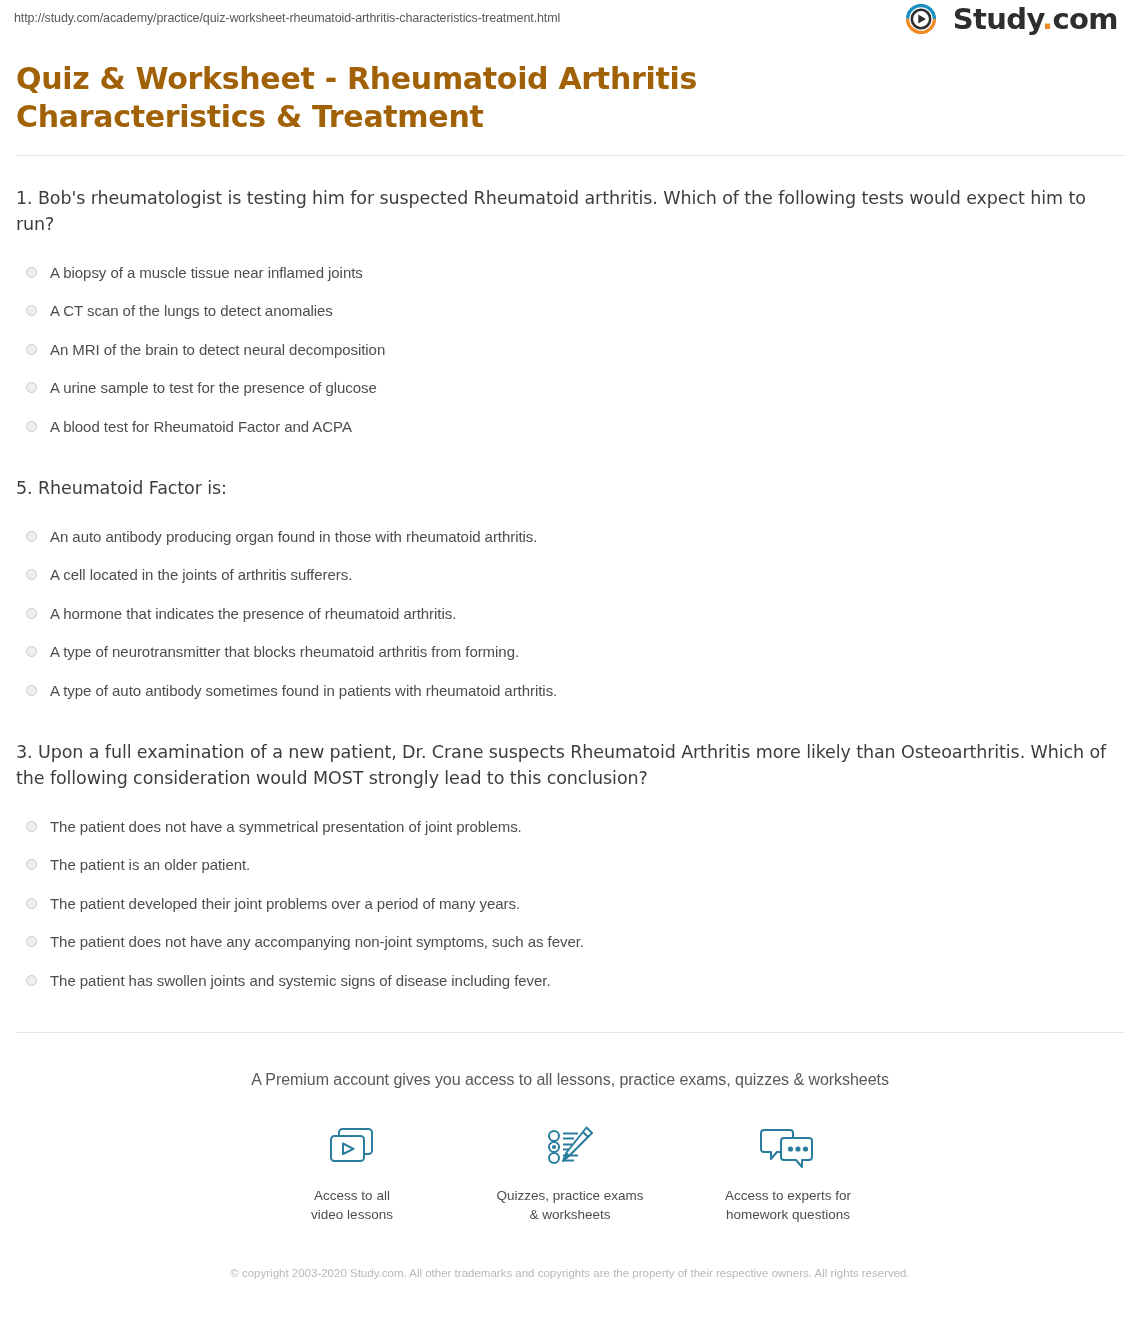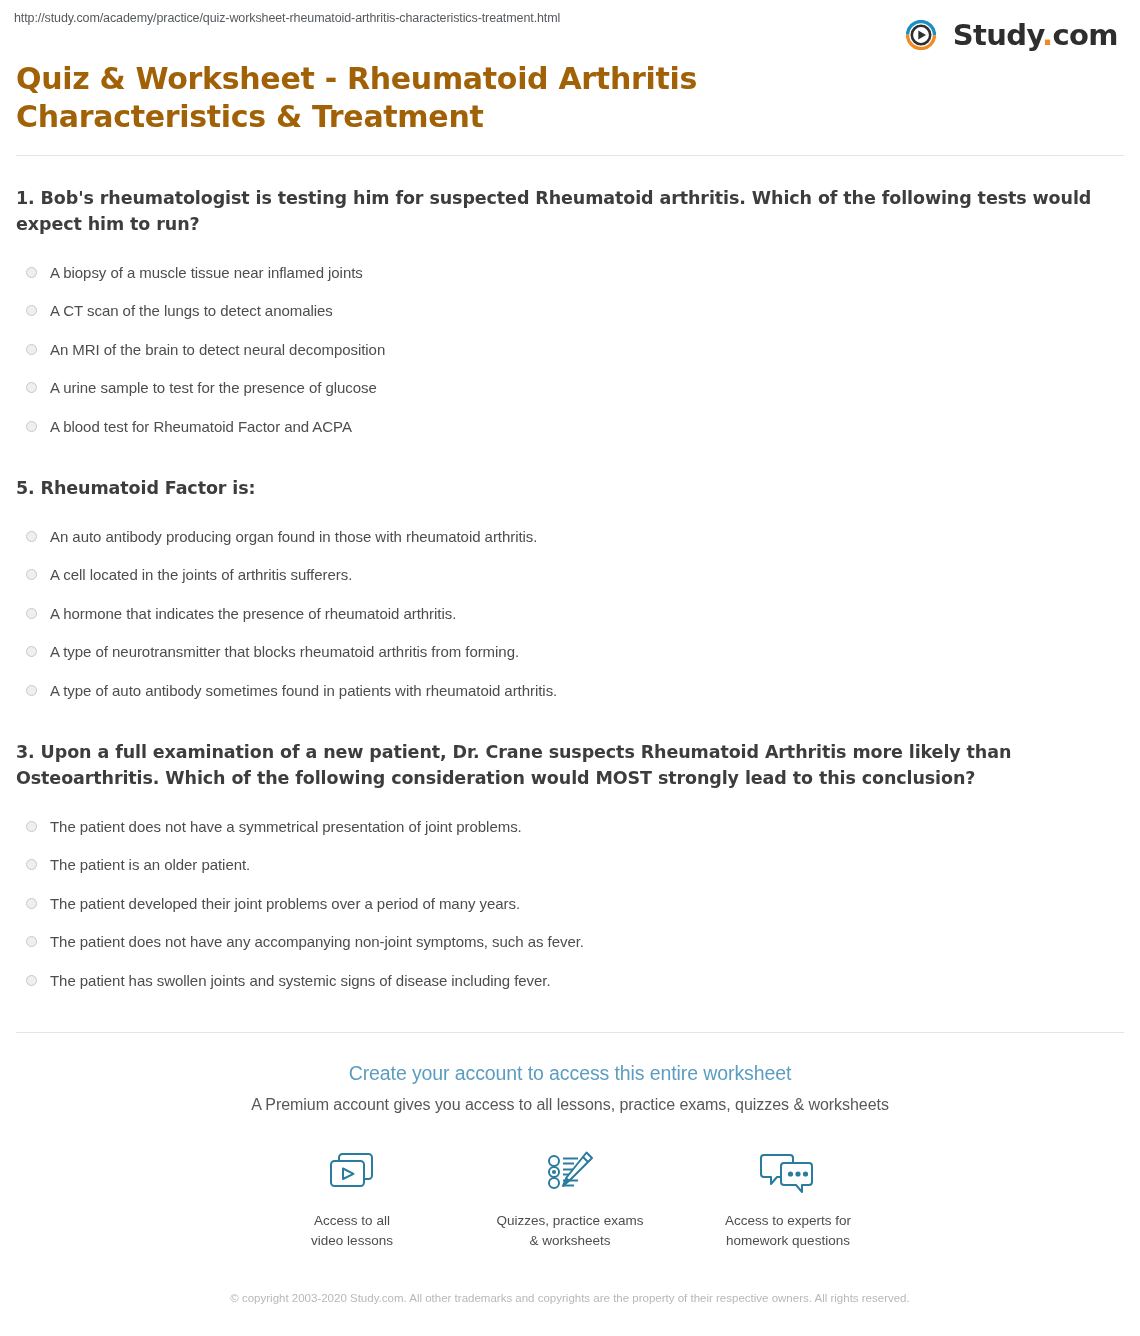--- a/index.html
+++ b/index.html
@@ -29,21 +29,21 @@
     left: 14px;
     top: 11px;
     font-size: 12.5px;
     color: #555a5e;
     letter-spacing: -0.1px;
     white-space: nowrap;
   }
   .logo {
     position: absolute;
     right: 22px;
-    top: 20px;
+    top: 4px;
     display: flex;
     align-items: center;
     gap: 17px;
   }
   .logo-mark { width: 30px; height: 30px; display: block; }
   .logo-text {
     font-size: 29px;
     font-weight: bold;
     color: #2e2e2e;
     letter-spacing: -0.6px;
@@ -67,21 +67,21 @@
     height: 1px;
     background: #e3e6e8;
     margin: 18px 16px 0 16px;
   }
 
   
   .questions { margin: 0 16px; }
   .question-block { padding-top: 30px; }
   .question-text {
     font-size: 17.5px;
-    font-weight: bold;
+    font-weight: normal;
     color: #3d3d3d;
     line-height: 1.47;
     letter-spacing: -0.1px;
     font-family: "DejaVu Sans", sans-serif;
   }
   .options { margin-top: 16px; }
   .option {
     display: flex;
     align-items: flex-start;
     gap: 13px;
@@ -255,21 +255,20 @@
         <span class="option-label">The patient has swollen joints and systemic signs of disease including fever.</span>
       </div>
     </div>
   </div>
 
 </div>
 
 <div class="cta-rule"></div>
 
 <div class="cta">
-  <div class="cta-heading">Create your account to access this entire worksheet</div>
   <div class="cta-sub">A Premium account gives you access to all lessons, practice exams, quizzes &amp; worksheets</div>
 
   <div class="features">
 
     <div class="feature">
       <div class="feature-icon">
         <svg width="58" height="48" viewBox="0 0 58 48">
           <rect x="16" y="6" width="33" height="25" rx="3.5" fill="none" stroke="#2a7c9e" stroke-width="2"></rect>
           <rect x="8" y="13" width="33" height="25" rx="3.5" fill="#ffffff" stroke="#2a7c9e" stroke-width="2"></rect>
           <path d="M20 20.5 L30.5 25.8 L20 31 Z" fill="none" stroke="#2a7c9e" stroke-width="2" stroke-linejoin="round"></path>

